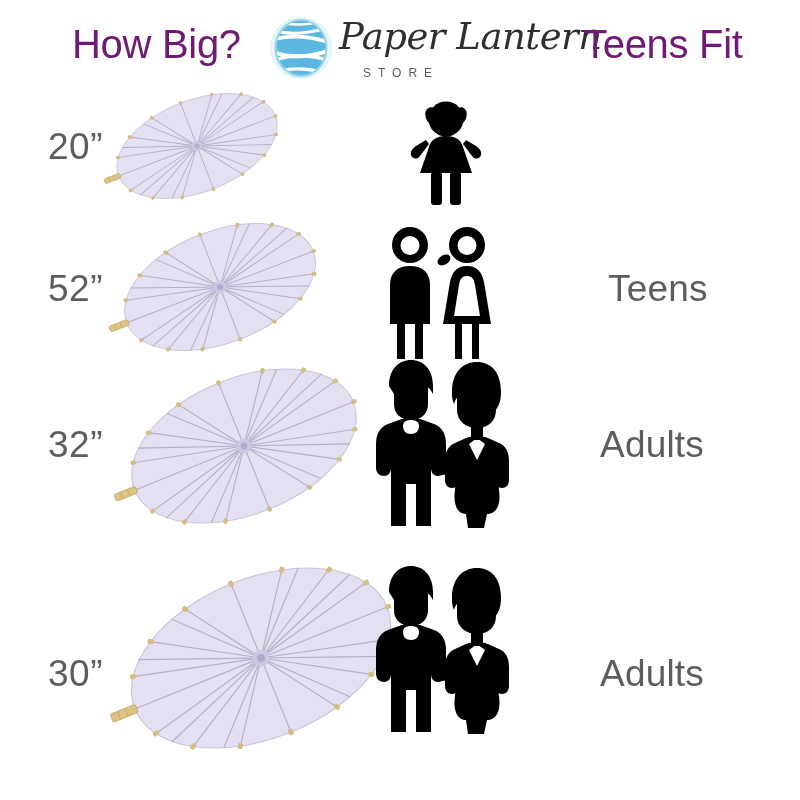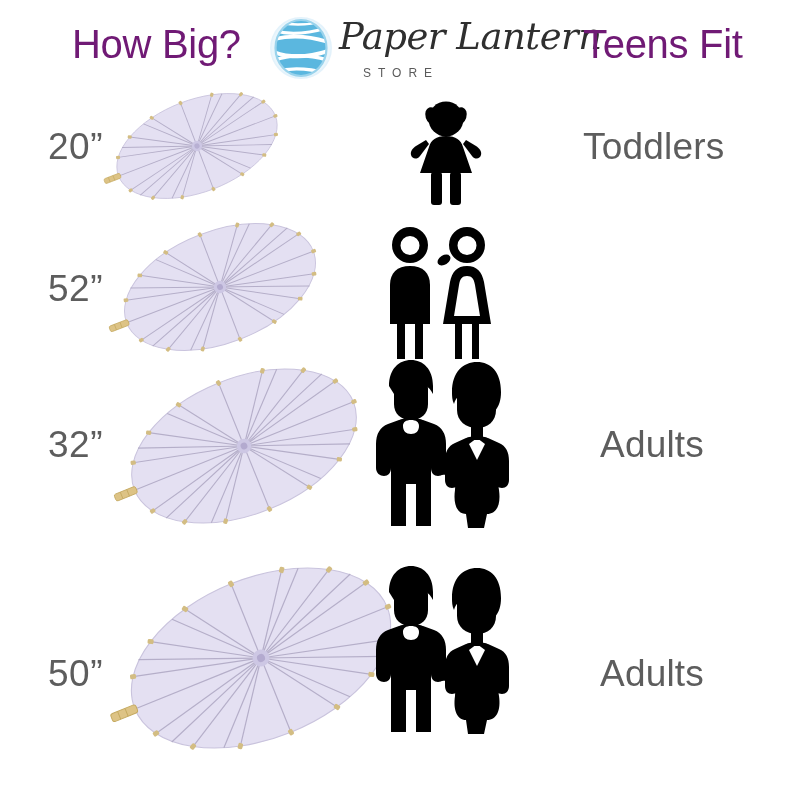--- a/index.html
+++ b/index.html
@@ -260,21 +260,20 @@
           <circle cx="48" cy="19" r="17.5"></circle>
           <path d="M48 36 C 38 36 33 40 31 47 L 22 73 L 74 73 L 65 47 C 63 40 58 36 48 36 Z"></path>
           <path d="M31 44 L 22 56 C 19 60 14 59 13 55 C 12 51 15 48 18 46 L 28 40 Z"></path>
           <path d="M65 44 L 74 56 C 77 60 82 59 83 55 C 84 51 81 48 78 46 L 68 40 Z"></path>
           <rect x="33" y="72" width="11" height="33" rx="3"></rect>
           <rect x="52" y="72" width="11" height="33" rx="3"></rect>
         </g>
       </svg>
     </div>
 
-    <div class="fit-label">Toddlers</div>
   </div>
 
   <div class="row" id="row-1">
 
     <div class="size-label">52”</div>
 
     <div class="parasol-wrap">
       <svg viewBox="0 0 215 160" aria-hidden="true">
         <g transform="translate(110,74) rotate(-21)">
           <ellipse cx="0" cy="0" rx="100" ry="56" fill="#e4e0f2"></ellipse>
@@ -347,20 +346,21 @@
           <path d="M92 4 A 18 18 0 1 0 92 40 A 18 18 0 1 0 92 4 Z M92 13 A 9.5 9.5 0 1 1 92 32 A 9.5 9.5 0 1 1 92 13 Z"></path>
           <ellipse cx="69" cy="37" rx="7" ry="4.6" transform="rotate(-32 69 37)"></ellipse>
           <path d="M92 43 C 82 43 77 49 75 59 L 68 101 L 116 101 L 109 59 C 107 49 102 43 92 43 Z
                    M92 53 C 97 53 99 56 100 62 L 105 93 L 79 93 L 84 62 C 85 56 87 53 92 53 Z"></path>
           <rect x="80" y="100" width="7" height="36"></rect>
           <rect x="97" y="100" width="7" height="36"></rect>
         </g>
       </svg>
     </div>
 
+    <div class="fit-label">Teens</div>
   </div>
 
   <div class="row" id="row-2">
 
     <div class="size-label">32”</div>
 
     <div class="parasol-wrap">
       <svg viewBox="0 0 250 200" aria-hidden="true">
         <g transform="translate(126,96) rotate(-22)">
           <ellipse cx="0" cy="0" rx="118" ry="68" fill="#e4e0f2"></ellipse>
@@ -439,21 +439,21 @@
                    M119 82 L 127 88 L 119 104 L 111 88 Z"></path>
         </g>
       </svg>
     </div>
 
     <div class="fit-label">Adults</div>
   </div>
 
   <div class="row" id="row-3">
 
-    <div class="size-label">50”</div>
+    <div class="size-label">30”</div>
 
     <div class="parasol-wrap">
       <svg viewBox="0 0 285 230" aria-hidden="true">
         <g transform="translate(146,110) rotate(-22)">
           <ellipse cx="0" cy="0" rx="136" ry="80" fill="#e4e0f2"></ellipse>
           <ellipse cx="0" cy="0" rx="136" ry="80" fill="none" stroke="#c9c3dd" stroke-width="1.1"></ellipse>
           <g stroke="#ada6c2" stroke-width="1.2" fill="none" opacity="0.85">
             <line x1="0" y1="0" x2="136" y2="0"></line>
             <line x1="0" y1="0" x2="125.6" y2="30.6"></line>
             <line x1="0" y1="0" x2="96.2" y2="56.6"></line>

